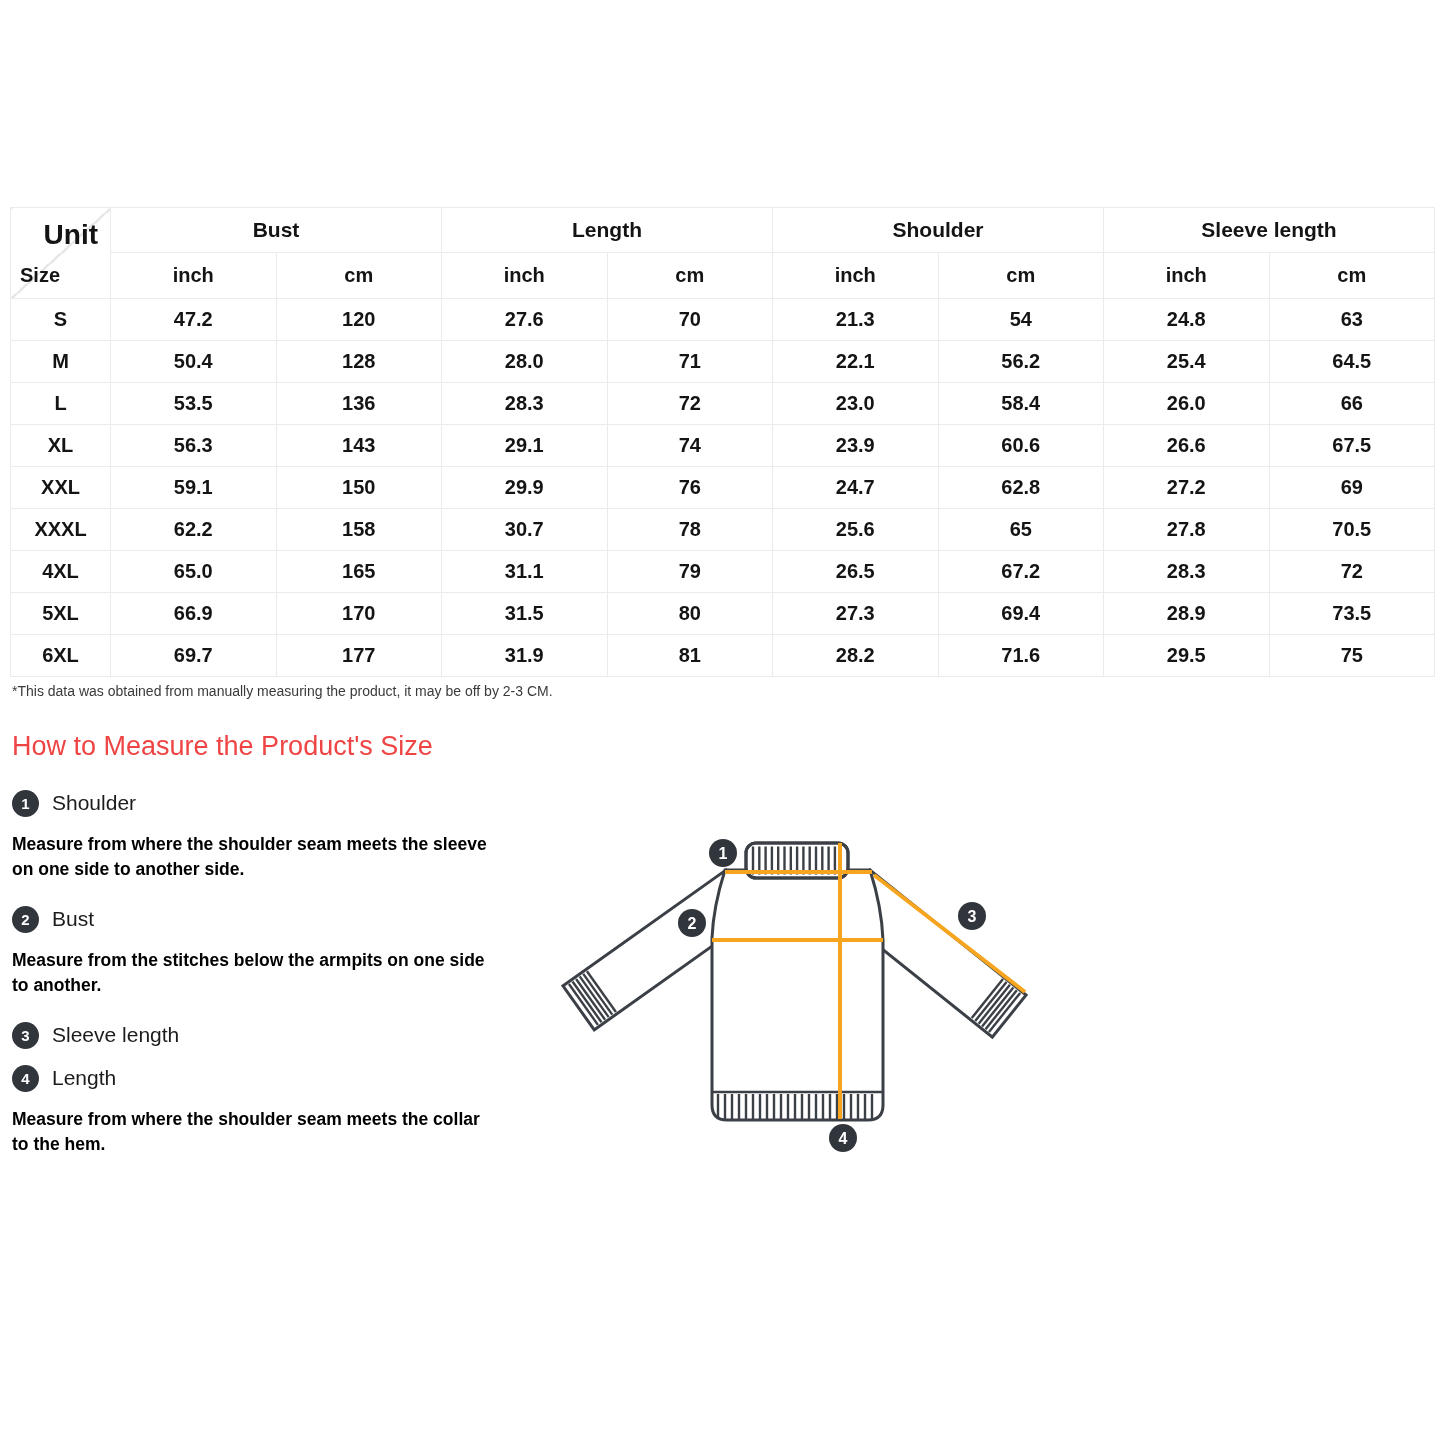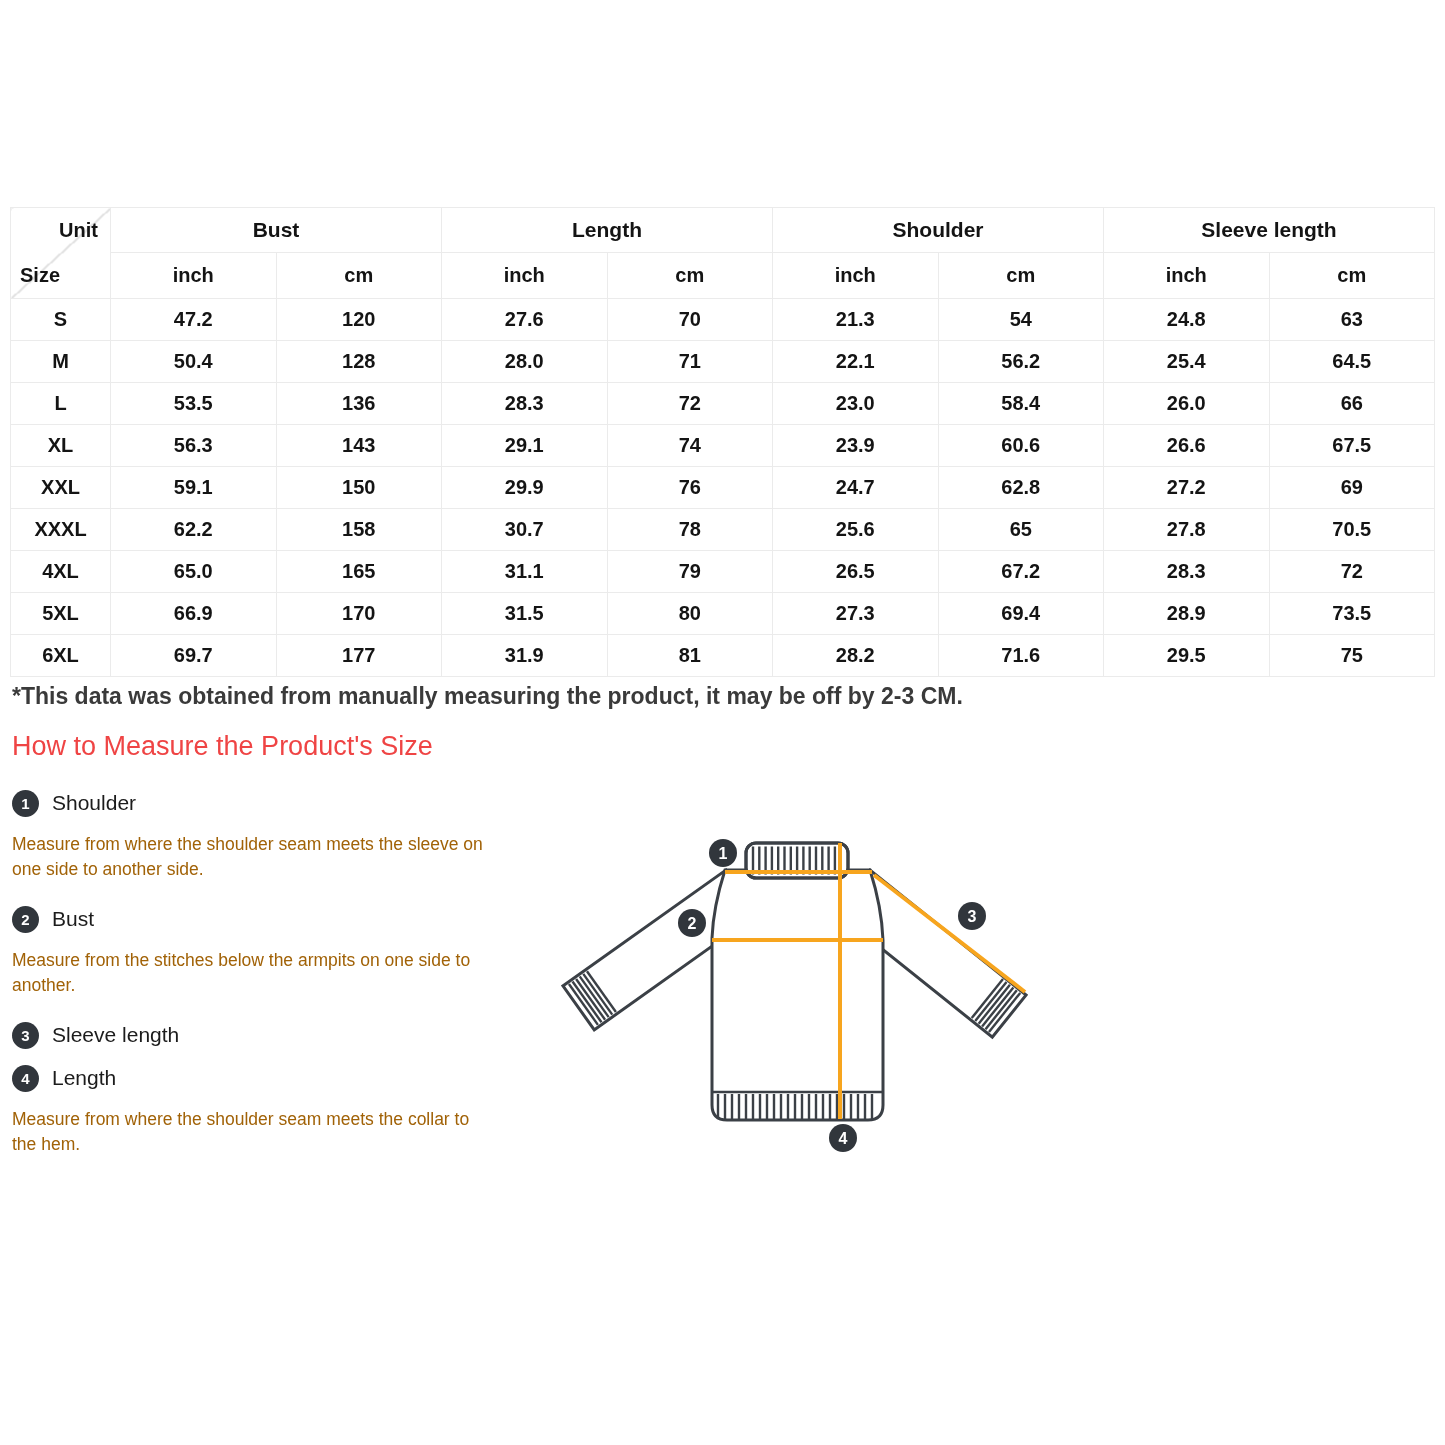--- a/index.html
+++ b/index.html
@@ -17,36 +17,36 @@
   }
   .size-table thead th.group{height:45px;font-size:21px;}
   .size-table thead th.unit{height:46px;}
   .size-table tbody th,.size-table tbody td{height:42px;}
   .size-table th.corner{
     position:relative;width:100px;
     background-image:linear-gradient(to bottom right,
       transparent calc(50% - 1px), #e2e2e2 calc(50% - 1px),
       #e2e2e2 calc(50% + 1px), transparent calc(50% + 1px));
   }
-  .corner .corner-top{position:absolute;top:11px;right:12px;font-size:20px;}
+  .corner .corner-top{position:absolute;top:11px;right:12px;font-size:28px;}
   .corner .corner-bottom{position:absolute;bottom:11px;left:9px;font-size:20px;text-align:right;}
 
-  #footnote{position:absolute;left:12px;top:683px;font-size:23px;color:#3a3a3a;font-weight:700;}
+  #footnote{position:absolute;left:12px;top:683px;font-size:14px;color:#3a3a3a;font-weight:400;}
 
   
   #howto-title{position:absolute;left:12px;top:731px;font-size:27px;font-weight:400;color:#ef4444;margin:0;}
   #steps{position:absolute;left:12px;top:789px;width:480px;}
   .step-header{display:flex;align-items:center;gap:13px;margin:0 0 15px 0;height:28px;}
   .num-badge{
     width:27px;height:27px;border-radius:50%;background:var(--badge);
     color:#fff;font-size:15px;font-weight:700;
     display:flex;align-items:center;justify-content:center;flex:0 0 27px;
   }
   .step-title{font-size:21px;color:#1c1c1c;font-weight:400;}
-  .step-desc{margin:0 0 23px 0;font-size:17.5px;line-height:25px;color:#a16207;font-weight:400;}
+  .step-desc{margin:0 0 23px 0;font-size:17.5px;line-height:25px;color:#000000;font-weight:700;}
 
   
   #diagram{position:absolute;left:550px;top:820px;width:520px;height:360px;}
   .cloth{fill:#fff;stroke:var(--outline);stroke-width:3;}
   .rib{stroke:var(--outline);stroke-width:2.4;fill:none;}
   .measure{stroke:var(--accent);stroke-width:4;fill:none;}
   .badge-circle{fill:var(--badge);}
   .badge-num{fill:#fff;font-size:16px;font-weight:700;text-anchor:middle;
              font-family:"Liberation Sans","DejaVu Sans",sans-serif;}
 </style>

